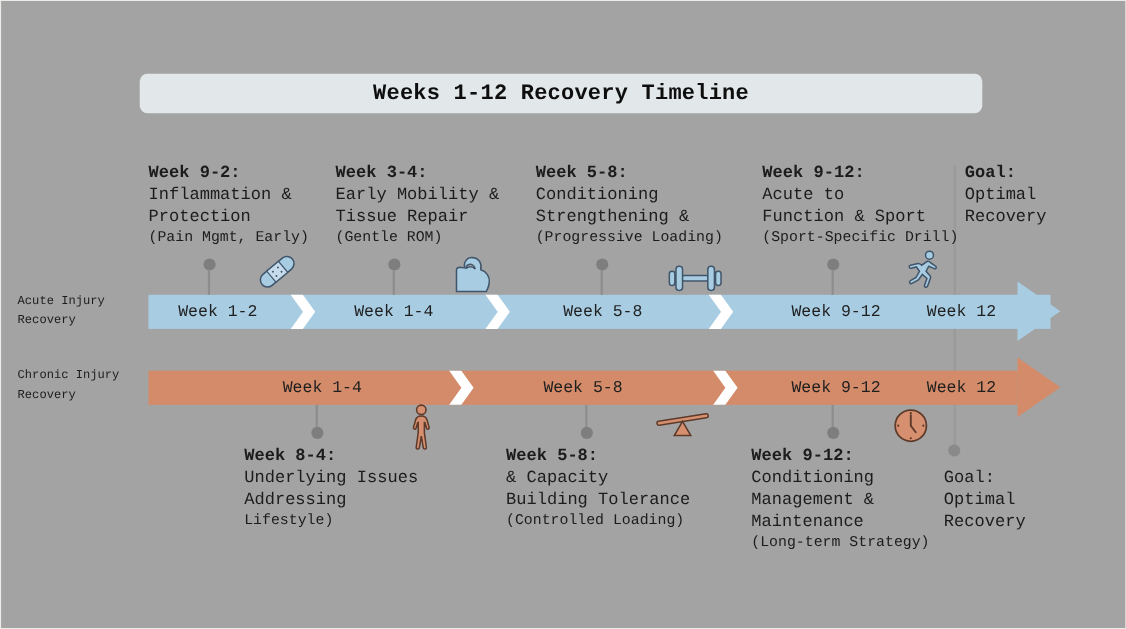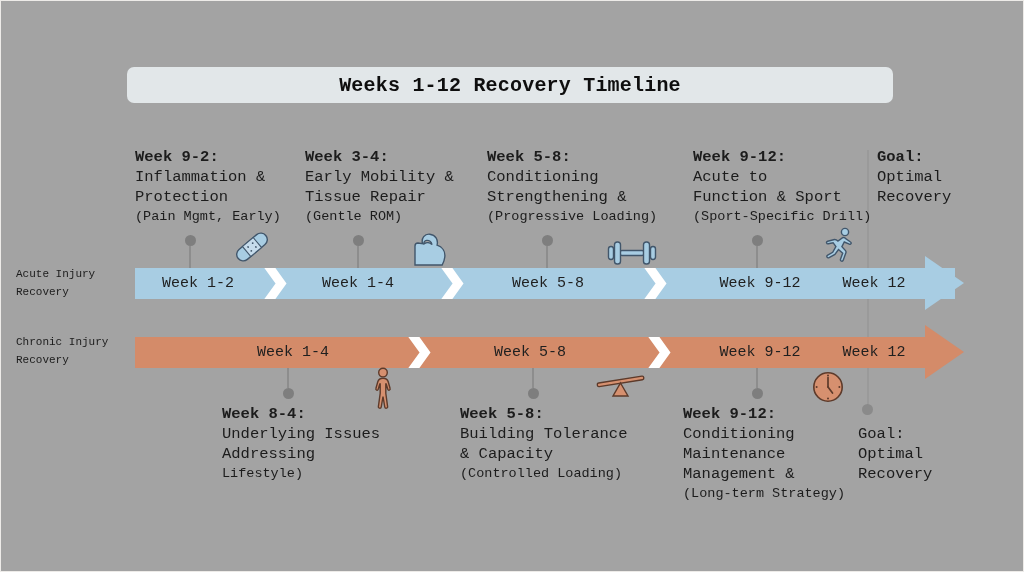--- a/index.html
+++ b/index.html
@@ -203,29 +203,29 @@
   </svg>
 
   <div class="abs phase" style="left:222px;top:404px;">
     <div class="hd">Week 8-4:</div>
     <div>Underlying Issues</div>
     <div>Addressing</div>
     <div class="detail">Lifestyle)</div>
   </div>
   <div class="abs phase" style="left:460px;top:404px;">
     <div class="hd">Week 5-8:</div>
+    <div>&amp; Capacity</div>
     <div>Building Tolerance</div>
-    <div>&amp; Capacity</div>
     <div class="detail">(Controlled Loading)</div>
   </div>
   <div class="abs phase" style="left:683px;top:404px;">
     <div class="hd">Week 9-12:</div>
     <div>Conditioning</div>
+    <div>Management &amp;</div>
     <div>Maintenance</div>
-    <div>Management &amp;</div>
     <div class="detail">(Long-term Strategy)</div>
   </div>
   <div class="abs phase" style="left:858px;top:424px;">
     <div>Goal:</div>
     <div>Optimal</div>
     <div>Recovery</div>
   </div>
 
 </div>
 

